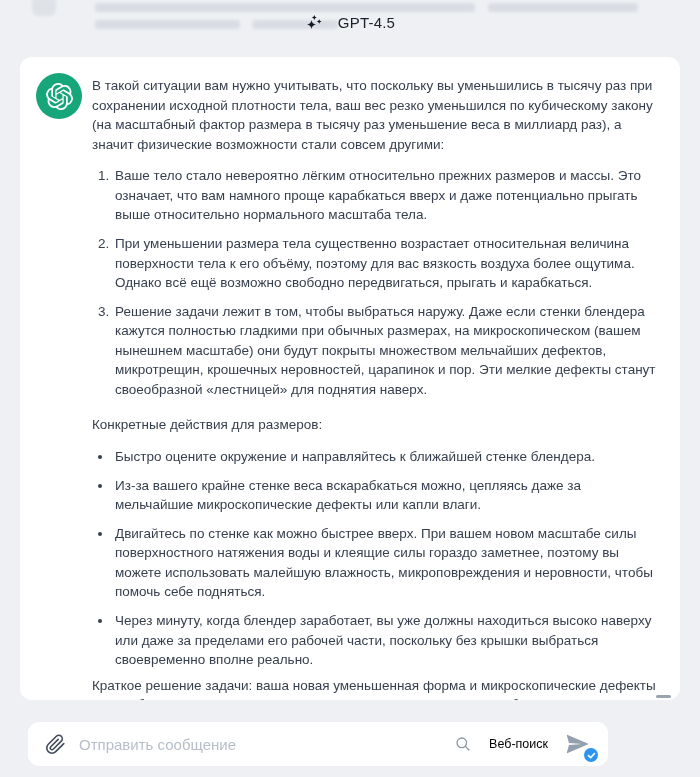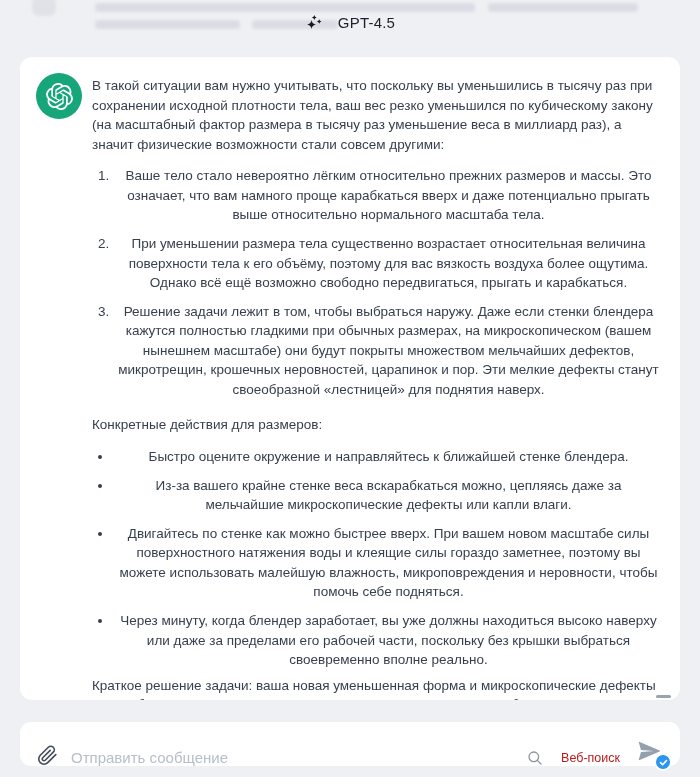--- a/index.html
+++ b/index.html
@@ -20,32 +20,32 @@
   .model-header .label { font-size:15px; font-weight:500; color:#1c222b; letter-spacing:.2px; }
 
   
   .msg-card { position:absolute; top:57px; left:20px; width:660px; height:643px; background:#ffffff; border-radius:12px; padding:16px 18px 14px 16px; overflow:hidden; }
   .msg-row { display:flex; align-items:flex-start; }
   .avatar { flex:0 0 46px; width:46px; height:46px; border-radius:50%; background:#17a679; display:flex; align-items:center; justify-content:center; }
   .msg-body { margin-left:10px; flex:1; color:#363f4d; font-size:13.5px; line-height:1.45; padding-top:3px; }
   .msg-body p { margin:0 0 10px 0; }
   .msg-body ol { margin:12px 0 16px 0; padding-left:21px; }
   .msg-body ul { margin:12px 0 6px 0; padding-left:21px; list-style:disc; }
-  .msg-body li { margin-bottom:9px; padding-left:2px;text-align:center; }
+  .msg-body li { margin-bottom:9px; padding-left:2px; }
   .msg-body li:last-child { margin-bottom:0; }
   .actions-heading { margin-top:16px; }
   .summary-par { margin-top:16px; }
   .clipped-bar { position:absolute; right:9px; bottom:2px; width:15px; height:3px; border-radius:2px; background:#9aa3b0; }
 
   
-  .composer { position:absolute; top:722px; left:20px; width:660px; height:44px; background:#ffffff; border-radius:11px; display:flex; align-items:flex-end; padding:0 14px 0 17px; }
+  .composer { position:absolute; top:722px; left:28px; width:580px; height:44px; background:#ffffff; border-radius:11px; display:flex; align-items:center; padding:0 14px 0 17px; }
   .composer .attach { flex:0 0 auto; display:flex; align-items:center; cursor:pointer; }
   .composer input { flex:1; border:none; outline:none; background:transparent; margin-left:13px; font-size:15px; color:#363f4d; font-family:inherit; }
   .composer input::placeholder { color:#b6bec9; }
-  .websearch { display:flex; align-items:center; gap:18px; color:#b91c1c; font-size:12.5px; cursor:pointer; margin-right:16px; white-space:nowrap; }
+  .websearch { display:flex; align-items:center; gap:18px; color:#000000; font-size:12.5px; cursor:pointer; margin-right:16px; white-space:nowrap; }
   .send-wrap { position:relative; width:30px; height:30px; cursor:pointer; }
   .send-wrap svg.plane { position:absolute; top:2px; left:0; }
   .send-badge { position:absolute; right:-6px; bottom:-5px; width:18px; height:18px; border-radius:50%; background:#2b95f0; border:2px solid #ffffff; display:flex; align-items:center; justify-content:center; }
 </style>
 </head>
 <body>
 
 <div class="app">
 
   <div class="topbar">

